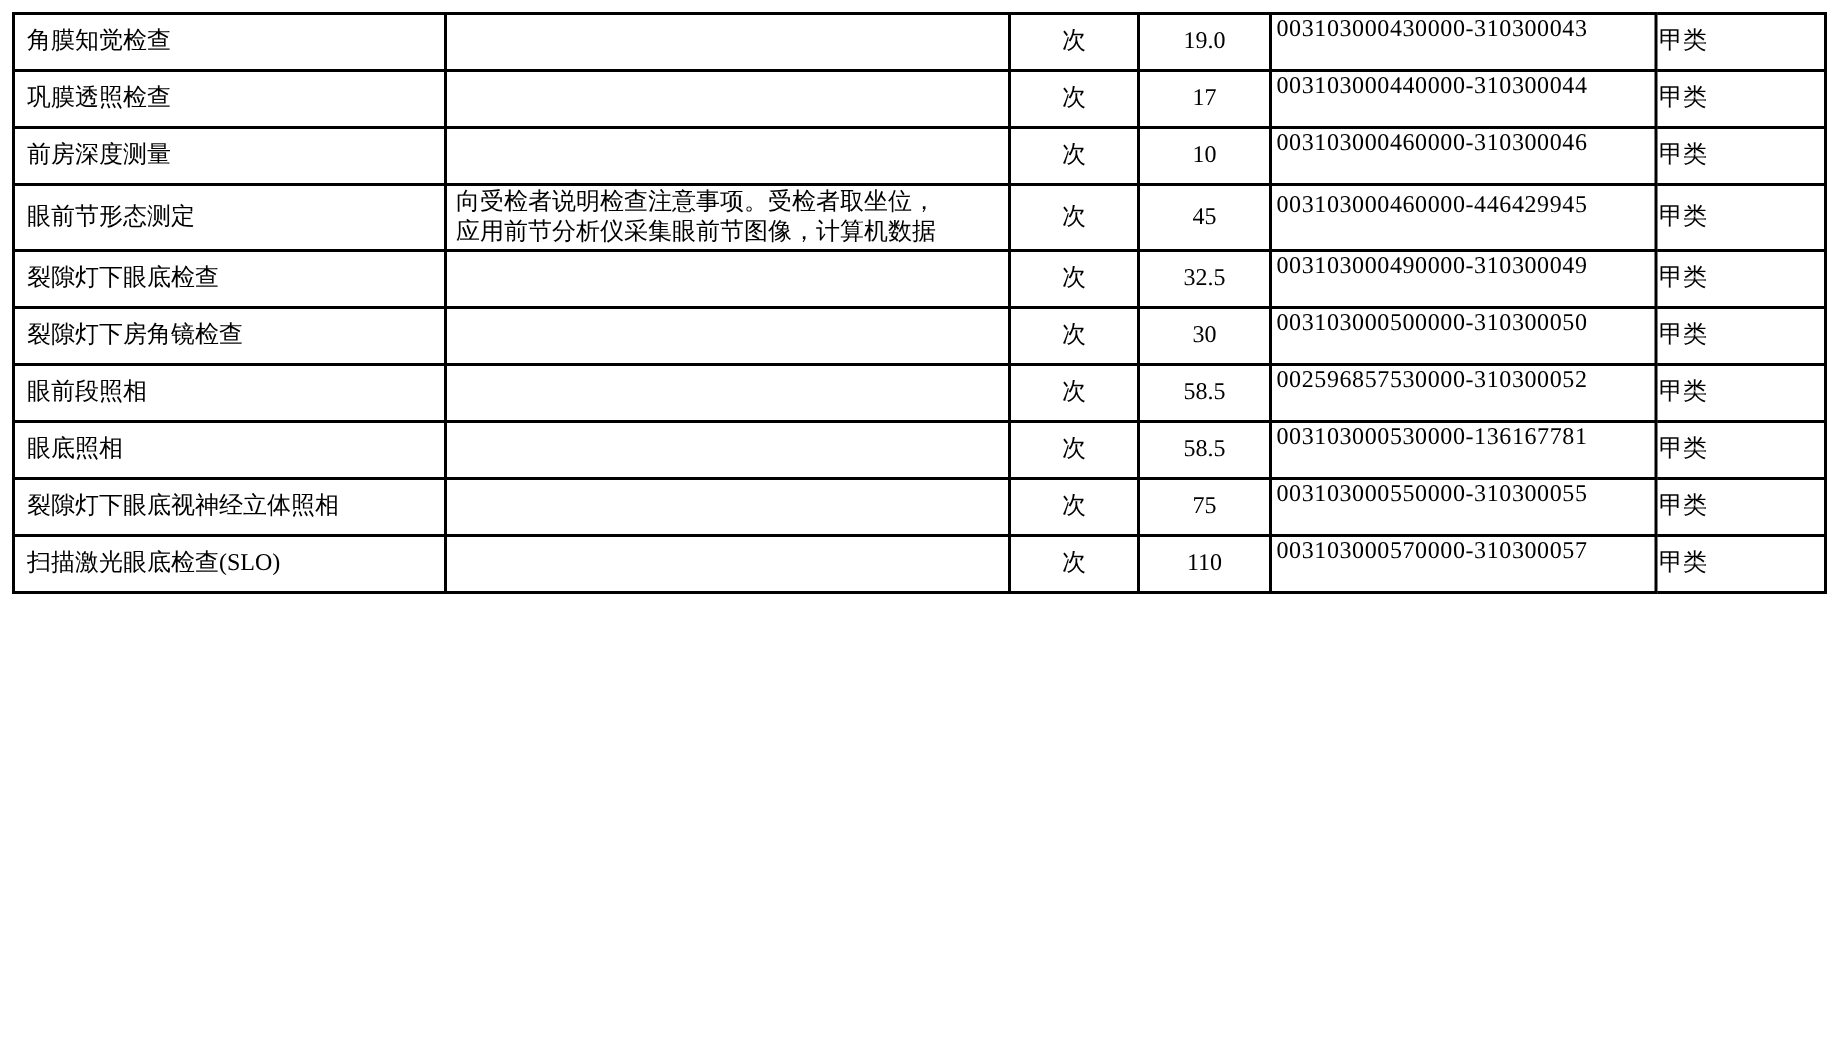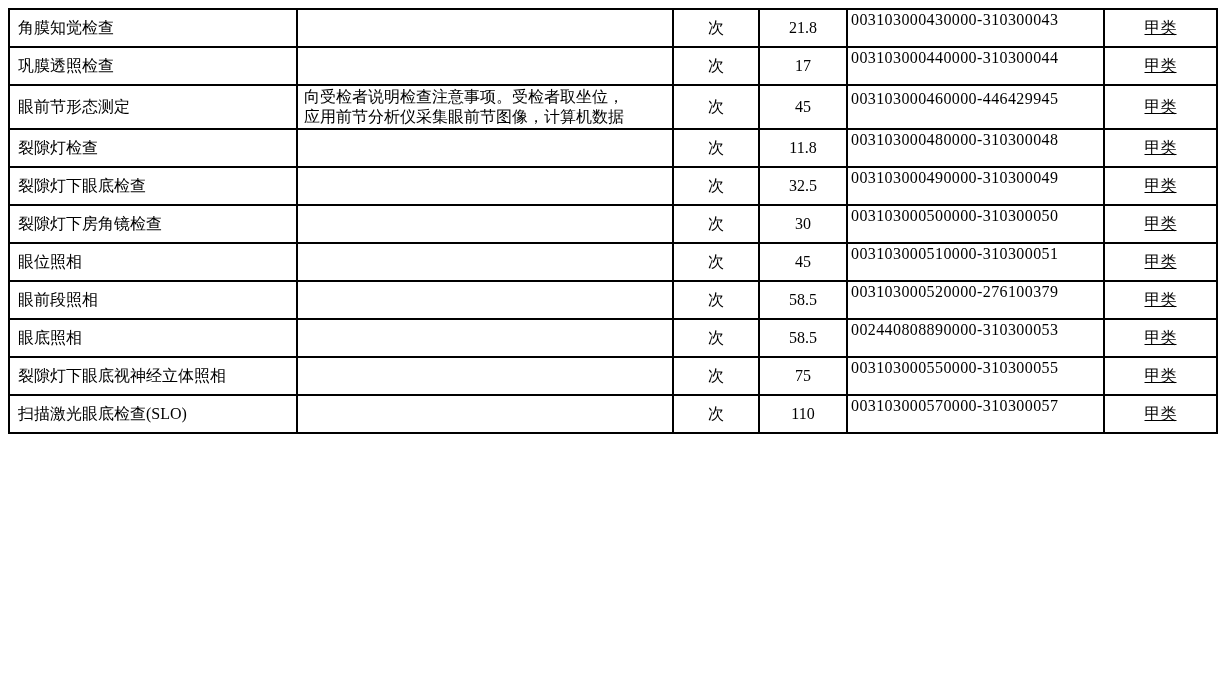--- a/index.html
+++ b/index.html
@@ -64,109 +64,100 @@
     text-align: center;
     font-size: 16px;
   }
   td.code-cell {
     text-align: left;
     padding: 0 2px 16px 3px;
     font-size: 16.5px;
     letter-spacing: 0.4px;
   }
   td.category-cell {
-    text-align: center;
-    text-decoration: underline;
+    text-align: left;
   }
 </style>
 </head>
 <body>
 
 <div class="page">
   <table class="fee-table">
     <colgroup>
       <col class="c-item">
       <col class="c-desc">
       <col class="c-unit">
       <col class="c-price">
       <col class="c-code">
       <col class="c-category">
     </colgroup>
     <tbody id="fee-table-body">
         <tr>
           <td class="item-cell">角膜知觉检查</td>
           <td class="desc-cell"></td>
           <td class="unit-cell">次</td>
-          <td class="price-cell">21.8</td>
+          <td class="price-cell">19.0</td>
           <td class="code-cell">003103000430000-310300043</td>
           <td class="category-cell">甲类</td>
         </tr>
         <tr>
           <td class="item-cell">巩膜透照检查</td>
           <td class="desc-cell"></td>
           <td class="unit-cell">次</td>
           <td class="price-cell">17</td>
           <td class="code-cell">003103000440000-310300044</td>
           <td class="category-cell">甲类</td>
         </tr>
         <tr>
+          <td class="item-cell">前房深度测量</td>
+          <td class="desc-cell"></td>
+          <td class="unit-cell">次</td>
+          <td class="price-cell">10</td>
+          <td class="code-cell">003103000460000-310300046</td>
+          <td class="category-cell">甲类</td>
+        </tr>
+        <tr>
           <td class="item-cell">眼前节形态测定</td>
           <td class="desc-cell">向受检者说明检查注意事项。受检者取坐位，
 应用前节分析仪采集眼前节图像，计算机数据</td>
           <td class="unit-cell">次</td>
           <td class="price-cell">45</td>
           <td class="code-cell">003103000460000-446429945</td>
-          <td class="category-cell">甲类</td>
-        </tr>
-        <tr>
-          <td class="item-cell">裂隙灯检查</td>
-          <td class="desc-cell"></td>
-          <td class="unit-cell">次</td>
-          <td class="price-cell">11.8</td>
-          <td class="code-cell">003103000480000-310300048</td>
           <td class="category-cell">甲类</td>
         </tr>
         <tr>
           <td class="item-cell">裂隙灯下眼底检查</td>
           <td class="desc-cell"></td>
           <td class="unit-cell">次</td>
           <td class="price-cell">32.5</td>
           <td class="code-cell">003103000490000-310300049</td>
           <td class="category-cell">甲类</td>
         </tr>
         <tr>
           <td class="item-cell">裂隙灯下房角镜检查</td>
           <td class="desc-cell"></td>
           <td class="unit-cell">次</td>
           <td class="price-cell">30</td>
           <td class="code-cell">003103000500000-310300050</td>
           <td class="category-cell">甲类</td>
         </tr>
         <tr>
-          <td class="item-cell">眼位照相</td>
-          <td class="desc-cell"></td>
-          <td class="unit-cell">次</td>
-          <td class="price-cell">45</td>
-          <td class="code-cell">003103000510000-310300051</td>
-          <td class="category-cell">甲类</td>
-        </tr>
-        <tr>
           <td class="item-cell">眼前段照相</td>
           <td class="desc-cell"></td>
           <td class="unit-cell">次</td>
           <td class="price-cell">58.5</td>
-          <td class="code-cell">003103000520000-276100379</td>
+          <td class="code-cell">002596857530000-310300052</td>
           <td class="category-cell">甲类</td>
         </tr>
         <tr>
           <td class="item-cell">眼底照相</td>
           <td class="desc-cell"></td>
           <td class="unit-cell">次</td>
           <td class="price-cell">58.5</td>
-          <td class="code-cell">002440808890000-310300053</td>
+          <td class="code-cell">003103000530000-136167781</td>
           <td class="category-cell">甲类</td>
         </tr>
         <tr>
           <td class="item-cell">裂隙灯下眼底视神经立体照相</td>
           <td class="desc-cell"></td>
           <td class="unit-cell">次</td>
           <td class="price-cell">75</td>
           <td class="code-cell">003103000550000-310300055</td>
           <td class="category-cell">甲类</td>
         </tr>

